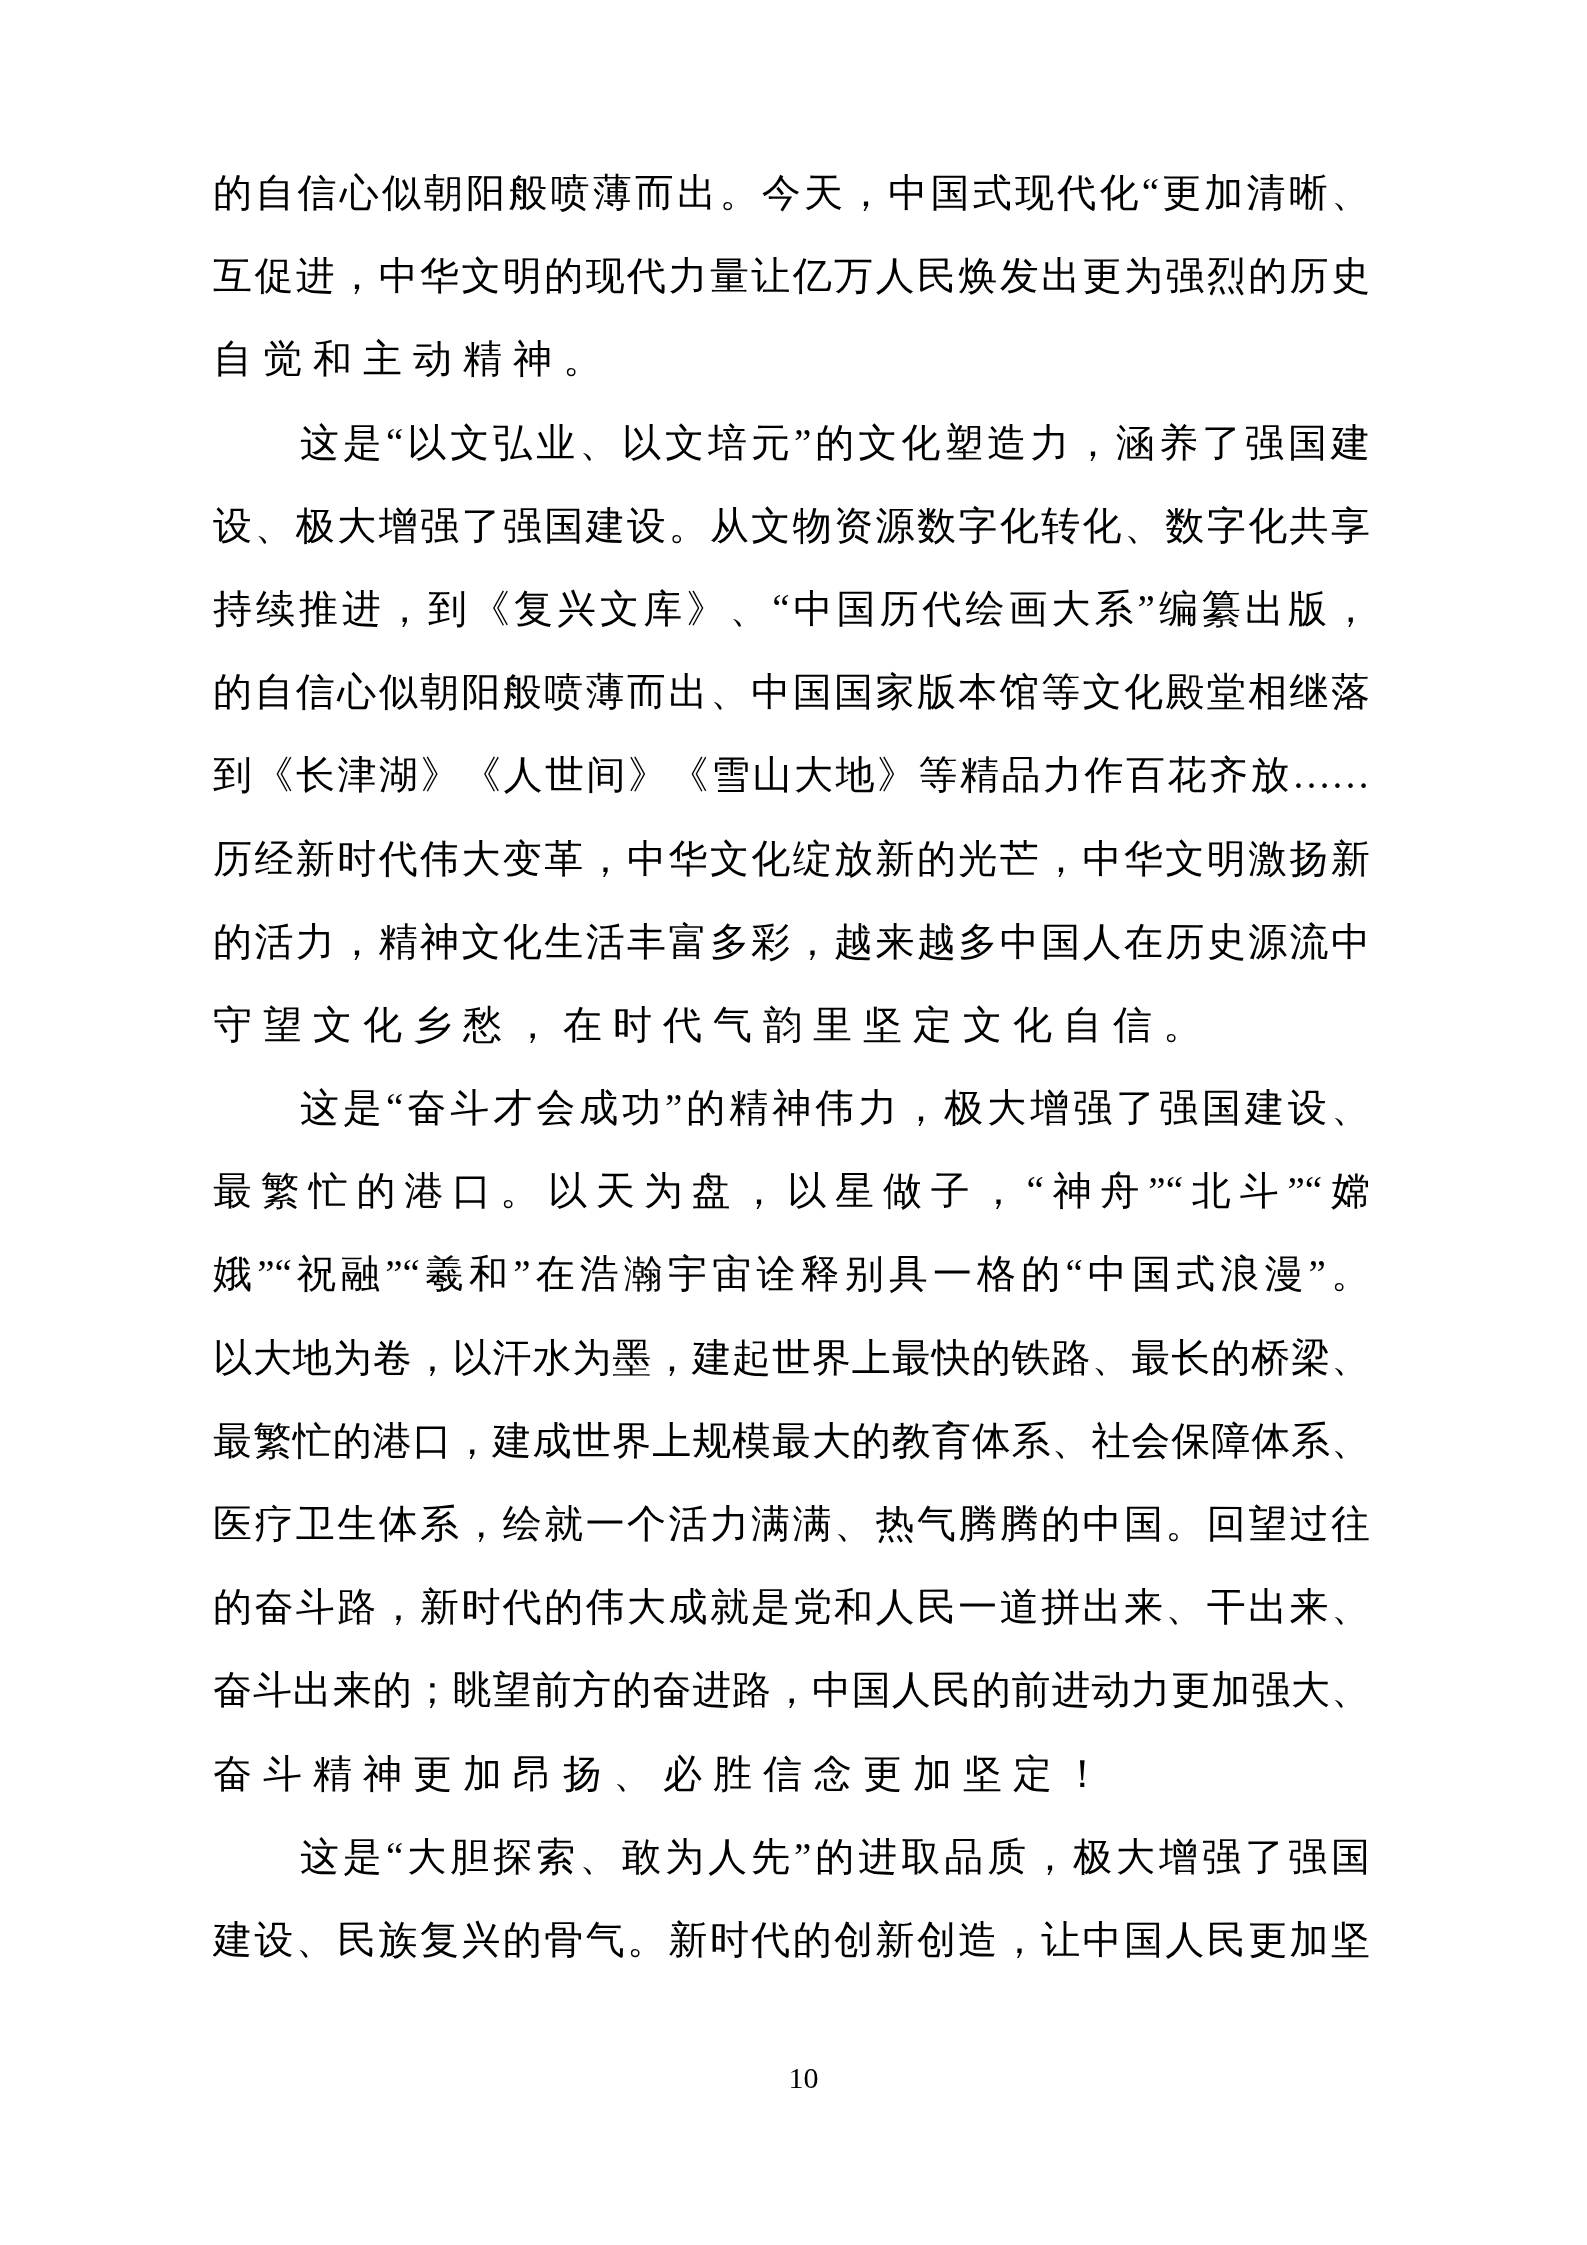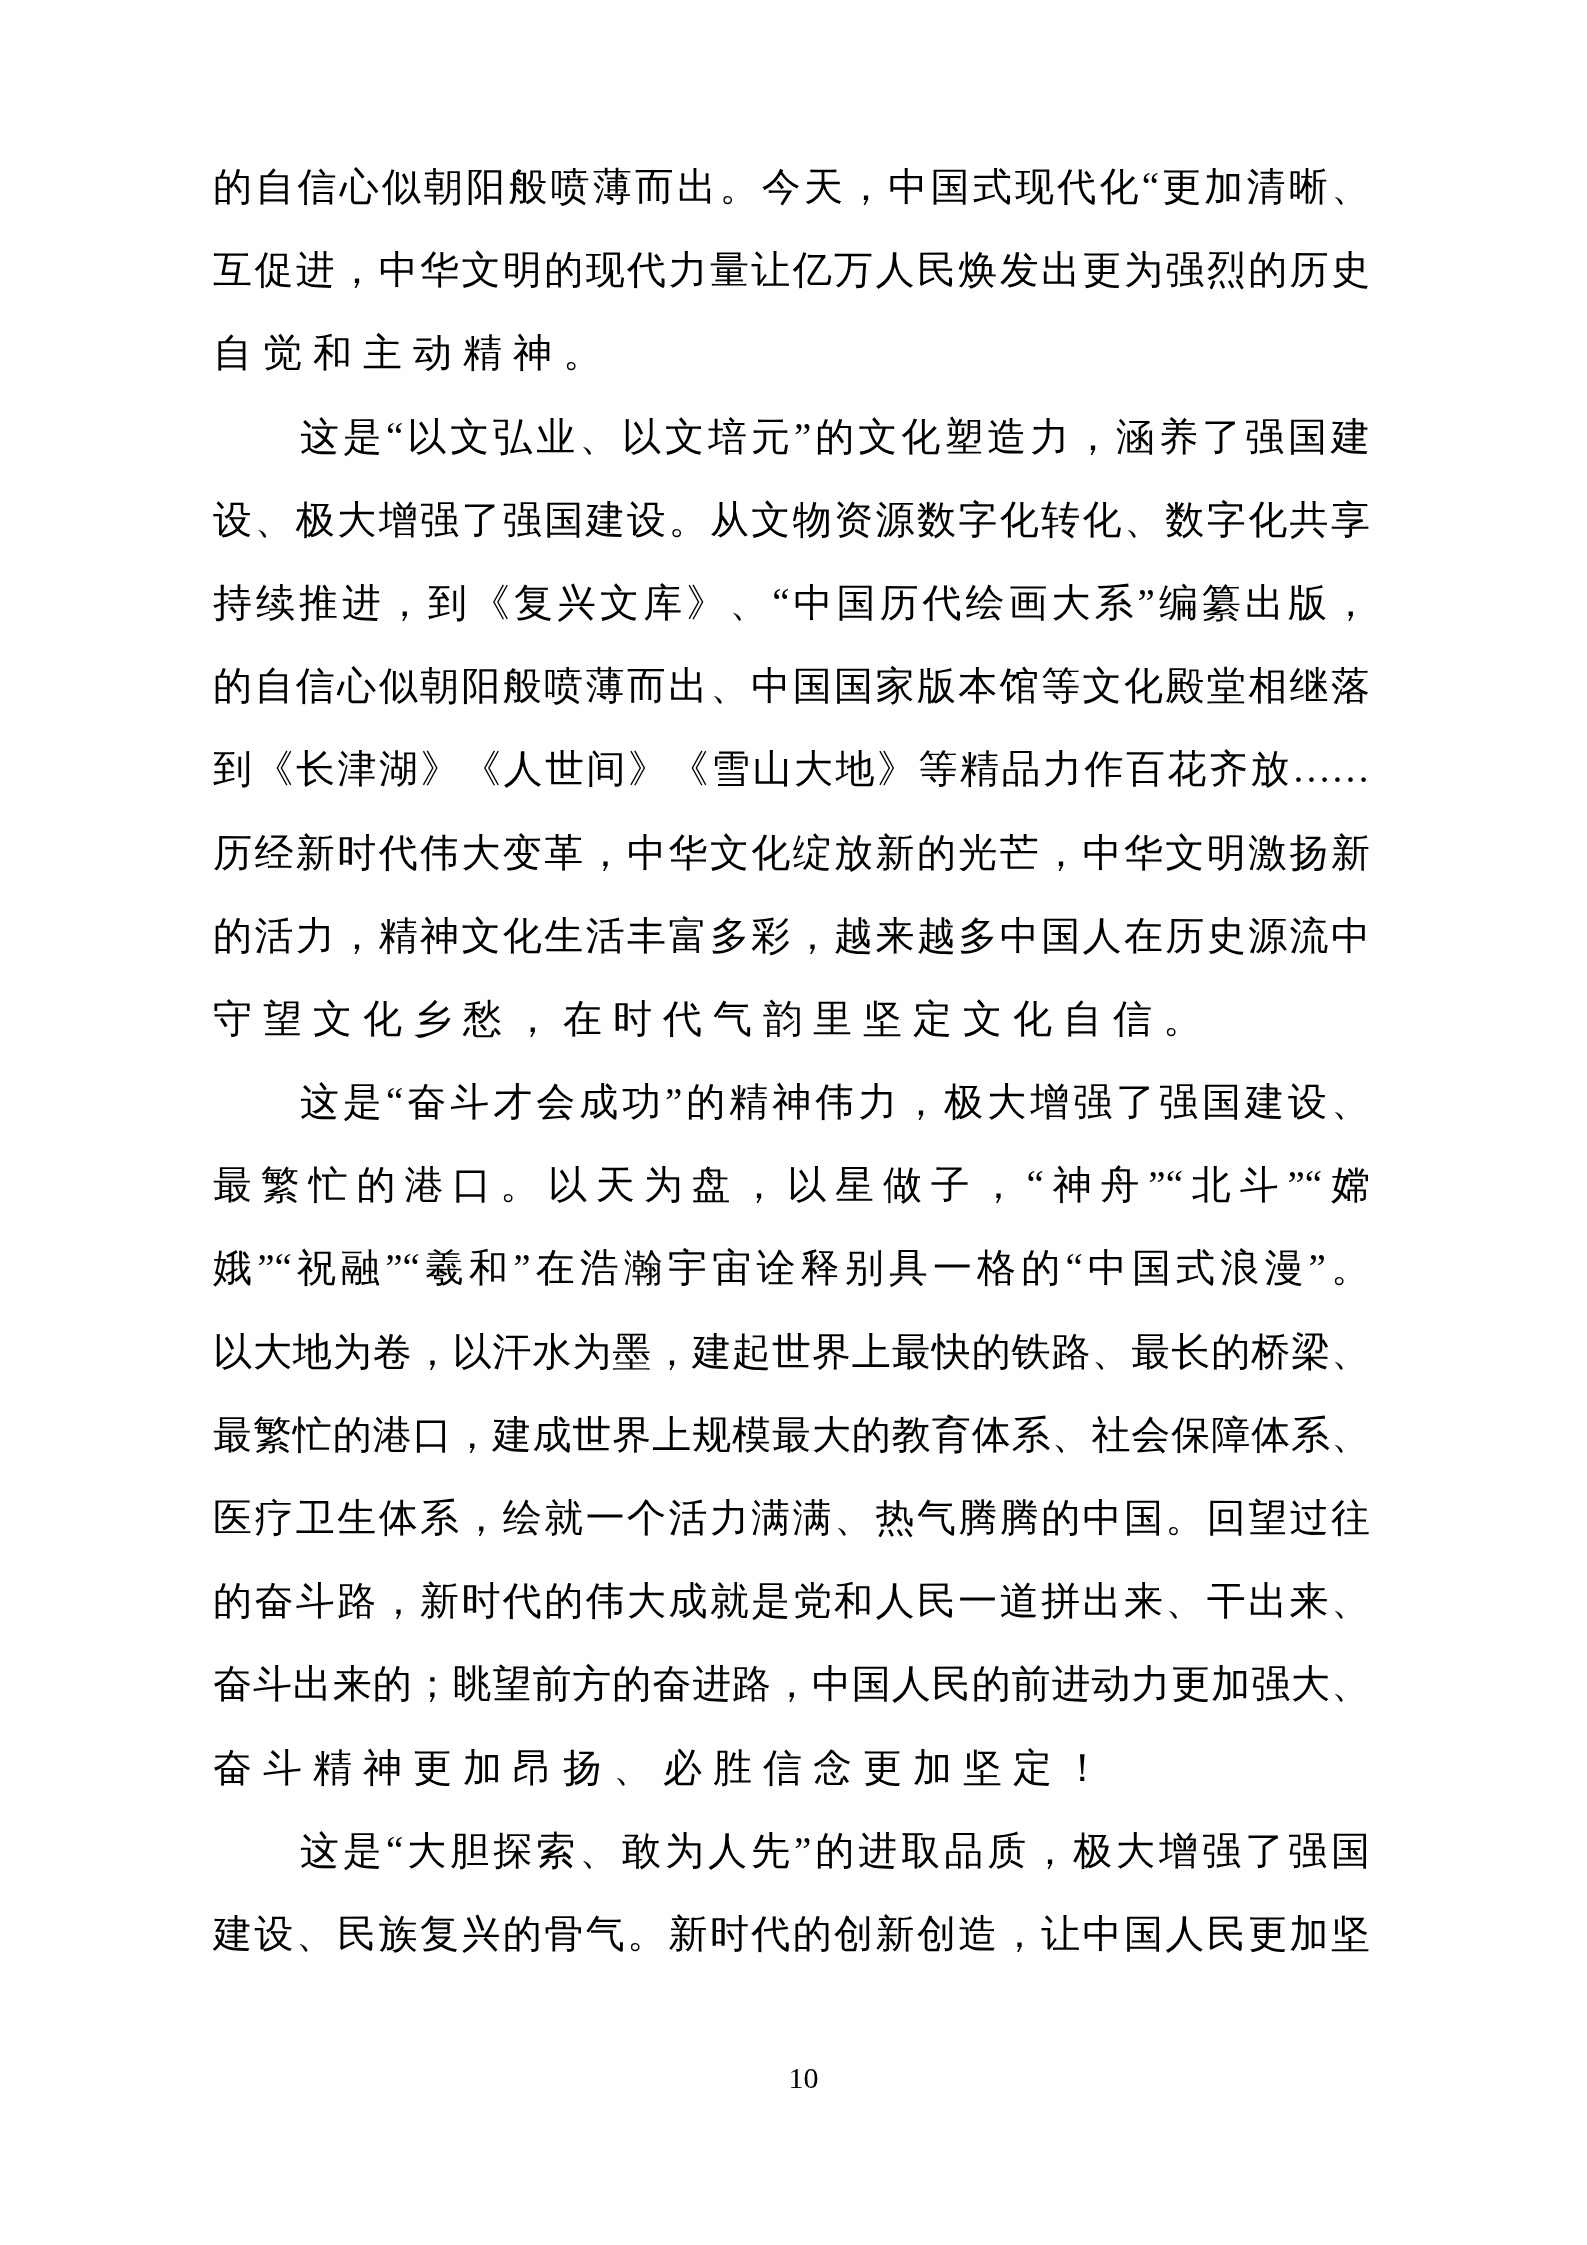--- a/index.html
+++ b/index.html
@@ -12,21 +12,21 @@
     width: 1587px;
     height: 2245px;
     background: #ffffff;
     font-family: "Liberation Serif", "DejaVu Serif", serif;
     color: #000000;
     overflow: hidden;
   }
   .content {
     position: absolute;
     left: 213px;
-    top: 145px;
+    top: 151px;
     width: 1157px;
   }
   .line {
     height: 83.2px;
     line-height: 83.2px;
     font-size: 39px;
     letter-spacing: 0;
     text-align: justify;
     text-align-last: justify;
     white-space: normal;

